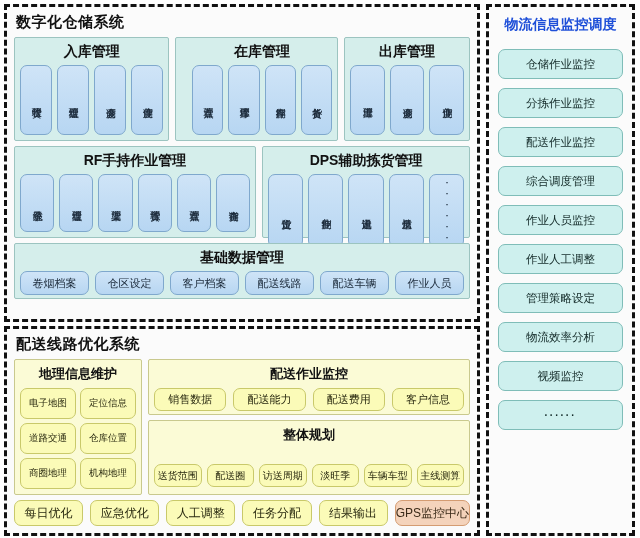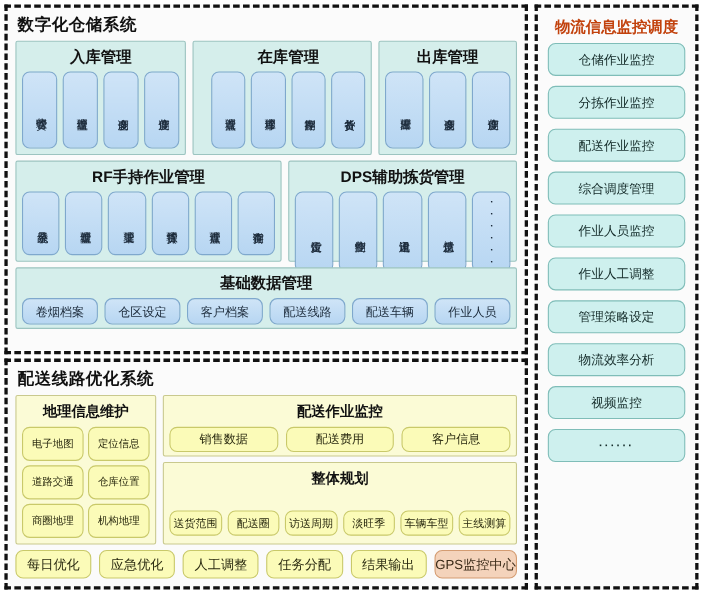--- a/index.html
+++ b/index.html
@@ -148,22 +148,22 @@
     width: 156px; height: 538px; padding: 4px 5px 2px 2px;
   }
   .side-panel {
     border: 3px dashed #111;
     background: #fbfbfb;
     height: 100%;
     padding: 5px 9px 8px 9px;
     display: flex; flex-direction: column;
   }
   .side-title {
-    text-align: center; font-size: 14px; font-weight: bold; color: #c2410c;
-    padding: 4px 0 5px 0; white-space: nowrap; letter-spacing: 0px;
+    text-align: center; font-size: 14px; font-weight: bold; color: #1d4ed8;
+    padding: 4px 0 15px 0; white-space: nowrap; letter-spacing: 0px;
   }
   .side-items { display: flex; flex-direction: column; gap: 9px; flex: 1; }
   .side-chip {
     background: #cef0ee;
     border: 1px solid #7fbdb8;
     border-radius: 7px;
     height: 30px;
     display: flex; align-items: center; justify-content: center;
     font-size: 11.5px; color: #132a28; white-space: nowrap;
   }
@@ -311,20 +311,21 @@
               <div class="ychip">商圈地理</div>
               <div class="ychip">机构地理</div>
             </div>
           </div>
 
           <div class="right-stack">
             <div class="ygroup bdm">
               <div class="ygroup-title">配送作业监控</div>
               <div class="chips-row">
                 <div class="ychip">销售数据</div>
+                <div class="ychip">配送能力</div>
                 <div class="ychip">配送费用</div>
                 <div class="ychip">客户信息</div>
               </div>
             </div>
 
             <div class="ygroup plan">
               <div class="ygroup-title">整体规划</div>
               <div class="chips-row">
                 <div class="ychip">送货范围</div>
                 <div class="ychip">配送圈</div>

